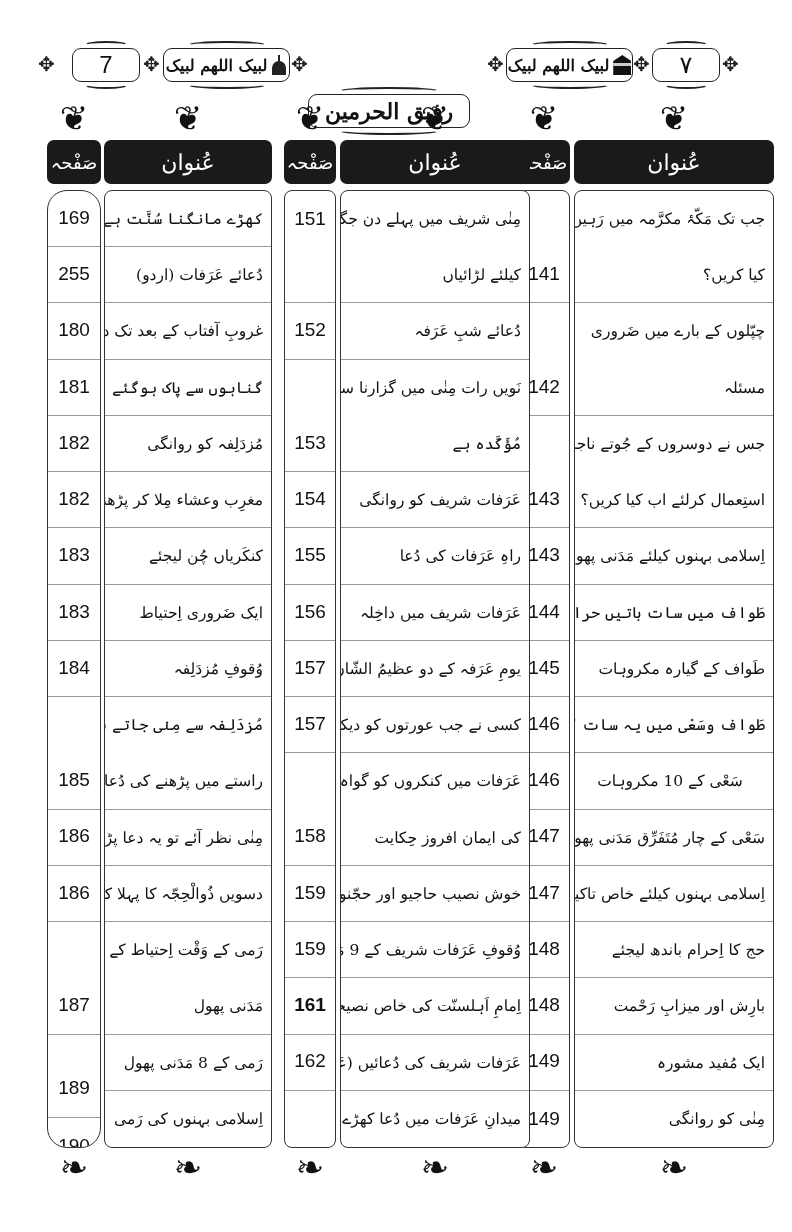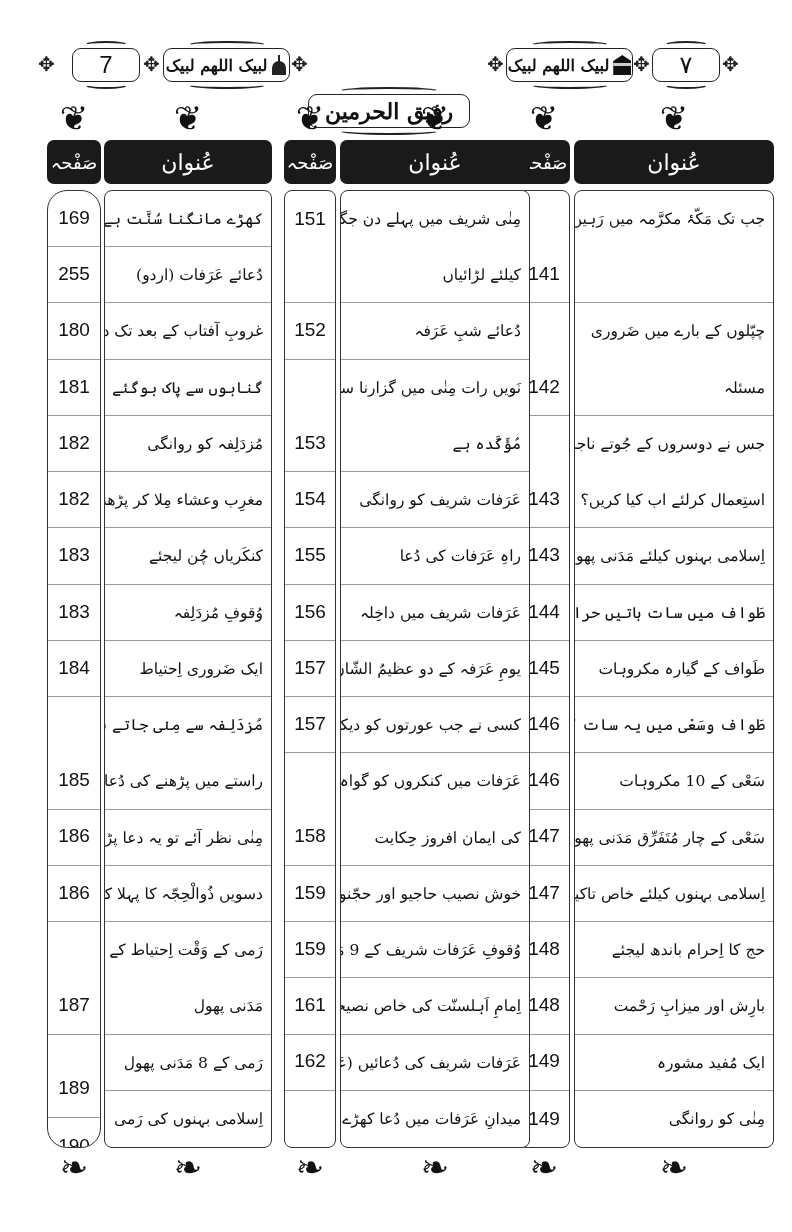--- a/index.html
+++ b/index.html
@@ -131,20 +131,21 @@
         <div class="row" style="height: 56.2353px;">
           <div class="page-cell bot">149</div>
         </div>
         <div class="row" style="height: 56.2353px;">
           <div class="page-cell bot">149</div>
         </div>
       </div>
       <div class="tbl" style="left: 574px; width: 200px;">
         <div class="row title-cell" style="height: 112.471px;">
           <div class="ln">جب تک مَکّۂ مکرَّمہ میں رَہیں</div>
+          <div class="ln">کیا کریں؟</div>
         </div>
         <div class="row title-cell" style="height: 112.471px;">
           <div class="ln">چپّلوں کے بارے میں ضَروری</div>
           <div class="ln">مسئلہ</div>
         </div>
         <div class="row title-cell" style="height: 112.471px;">
           <div class="ln">جس نے دوسروں کے جُوتے ناجائز</div>
           <div class="ln">استِعمال کرلئے اب کیا کریں؟</div>
         </div>
         <div class="row title-cell" style="height: 56.2353px;">
@@ -152,21 +153,21 @@
         </div>
         <div class="row title-cell" style="height: 56.2353px;">
           <div class="ln">طَواف میں سات باتیں حرام ہیں</div>
         </div>
         <div class="row title-cell" style="height: 56.2353px;">
           <div class="ln">طَواف کے گیارہ مکروہات</div>
         </div>
         <div class="row title-cell" style="height: 56.2353px;">
           <div class="ln">طَواف وسَعْی میں یہ سات کام جائز ہیں</div>
         </div>
-        <div class="row title-cell" style="height: 56.2353px;">
+        <div class="row title-cell" style="height: 56.2353px; text-align: center;">
           <div class="ln">سَعْی کے 10 مکروہات</div>
         </div>
         <div class="row title-cell" style="height: 56.2353px;">
           <div class="ln">سَعْی کے چار مُتَفَرِّق مَدَنی پھول</div>
         </div>
         <div class="row title-cell" style="height: 56.2353px;">
           <div class="ln">اِسلامی بہنوں کیلئے خاص تاکید</div>
         </div>
         <div class="row title-cell" style="height: 56.2353px;">
           <div class="ln">حج کا اِحرام باندھ لیجئے</div>
@@ -216,21 +217,21 @@
         </div>
         <div class="row" style="height: 112.471px;">
           <div class="page-cell bot">158</div>
         </div>
         <div class="row" style="height: 56.2353px;">
           <div class="page-cell bot">159</div>
         </div>
         <div class="row" style="height: 56.2353px;">
           <div class="page-cell bot">159</div>
         </div>
-        <div class="row" style="height: 56.2353px;">
+        <div class="row" style="height: 56.2353px; font-weight: bold;">
           <div class="page-cell bot">161</div>
         </div>
         <div class="row" style="height: 56.2353px;">
           <div class="page-cell bot">162</div>
         </div>
         <div class="row" style="height: 56.2353px;">
           <div class="page-cell bot"></div>
         </div>
       </div>
       <div class="tbl" style="left: 340px; width: 190px;">
@@ -351,24 +352,24 @@
         <div class="row title-cell" style="height: 56.2353px;">
           <div class="ln">مُزدَلِفہ کو روانگی</div>
         </div>
         <div class="row title-cell" style="height: 56.2353px;">
           <div class="ln">مغرِب وعشاء مِلا کر پڑھنے کا طریقہ</div>
         </div>
         <div class="row title-cell" style="height: 56.2353px;">
           <div class="ln">کنکَریاں چُن لیجئے</div>
         </div>
         <div class="row title-cell" style="height: 56.2353px;">
+          <div class="ln">ایک ضَروری اِحتیاط</div>
+        </div>
+        <div class="row title-cell" style="height: 56.2353px;">
           <div class="ln">وُقوفِ مُزدَلِفہ</div>
-        </div>
-        <div class="row title-cell" style="height: 56.2353px;">
-          <div class="ln">ایک ضَروری اِحتیاط</div>
         </div>
         <div class="row title-cell" style="height: 112.471px;">
           <div class="ln">مُزدَلِفہ سے مِنٰی جاتے ہوئے</div>
           <div class="ln">راستے میں پڑھنے کی دُعا</div>
         </div>
         <div class="row title-cell" style="height: 56.2353px;">
           <div class="ln">مِنٰی نظر آئے تو یہ دعا پڑھئے</div>
         </div>
         <div class="row title-cell" style="height: 56.2353px;">
           <div class="ln">دسویں ذُوالْحِجّہ کا پہلا کام رَمی</div>

